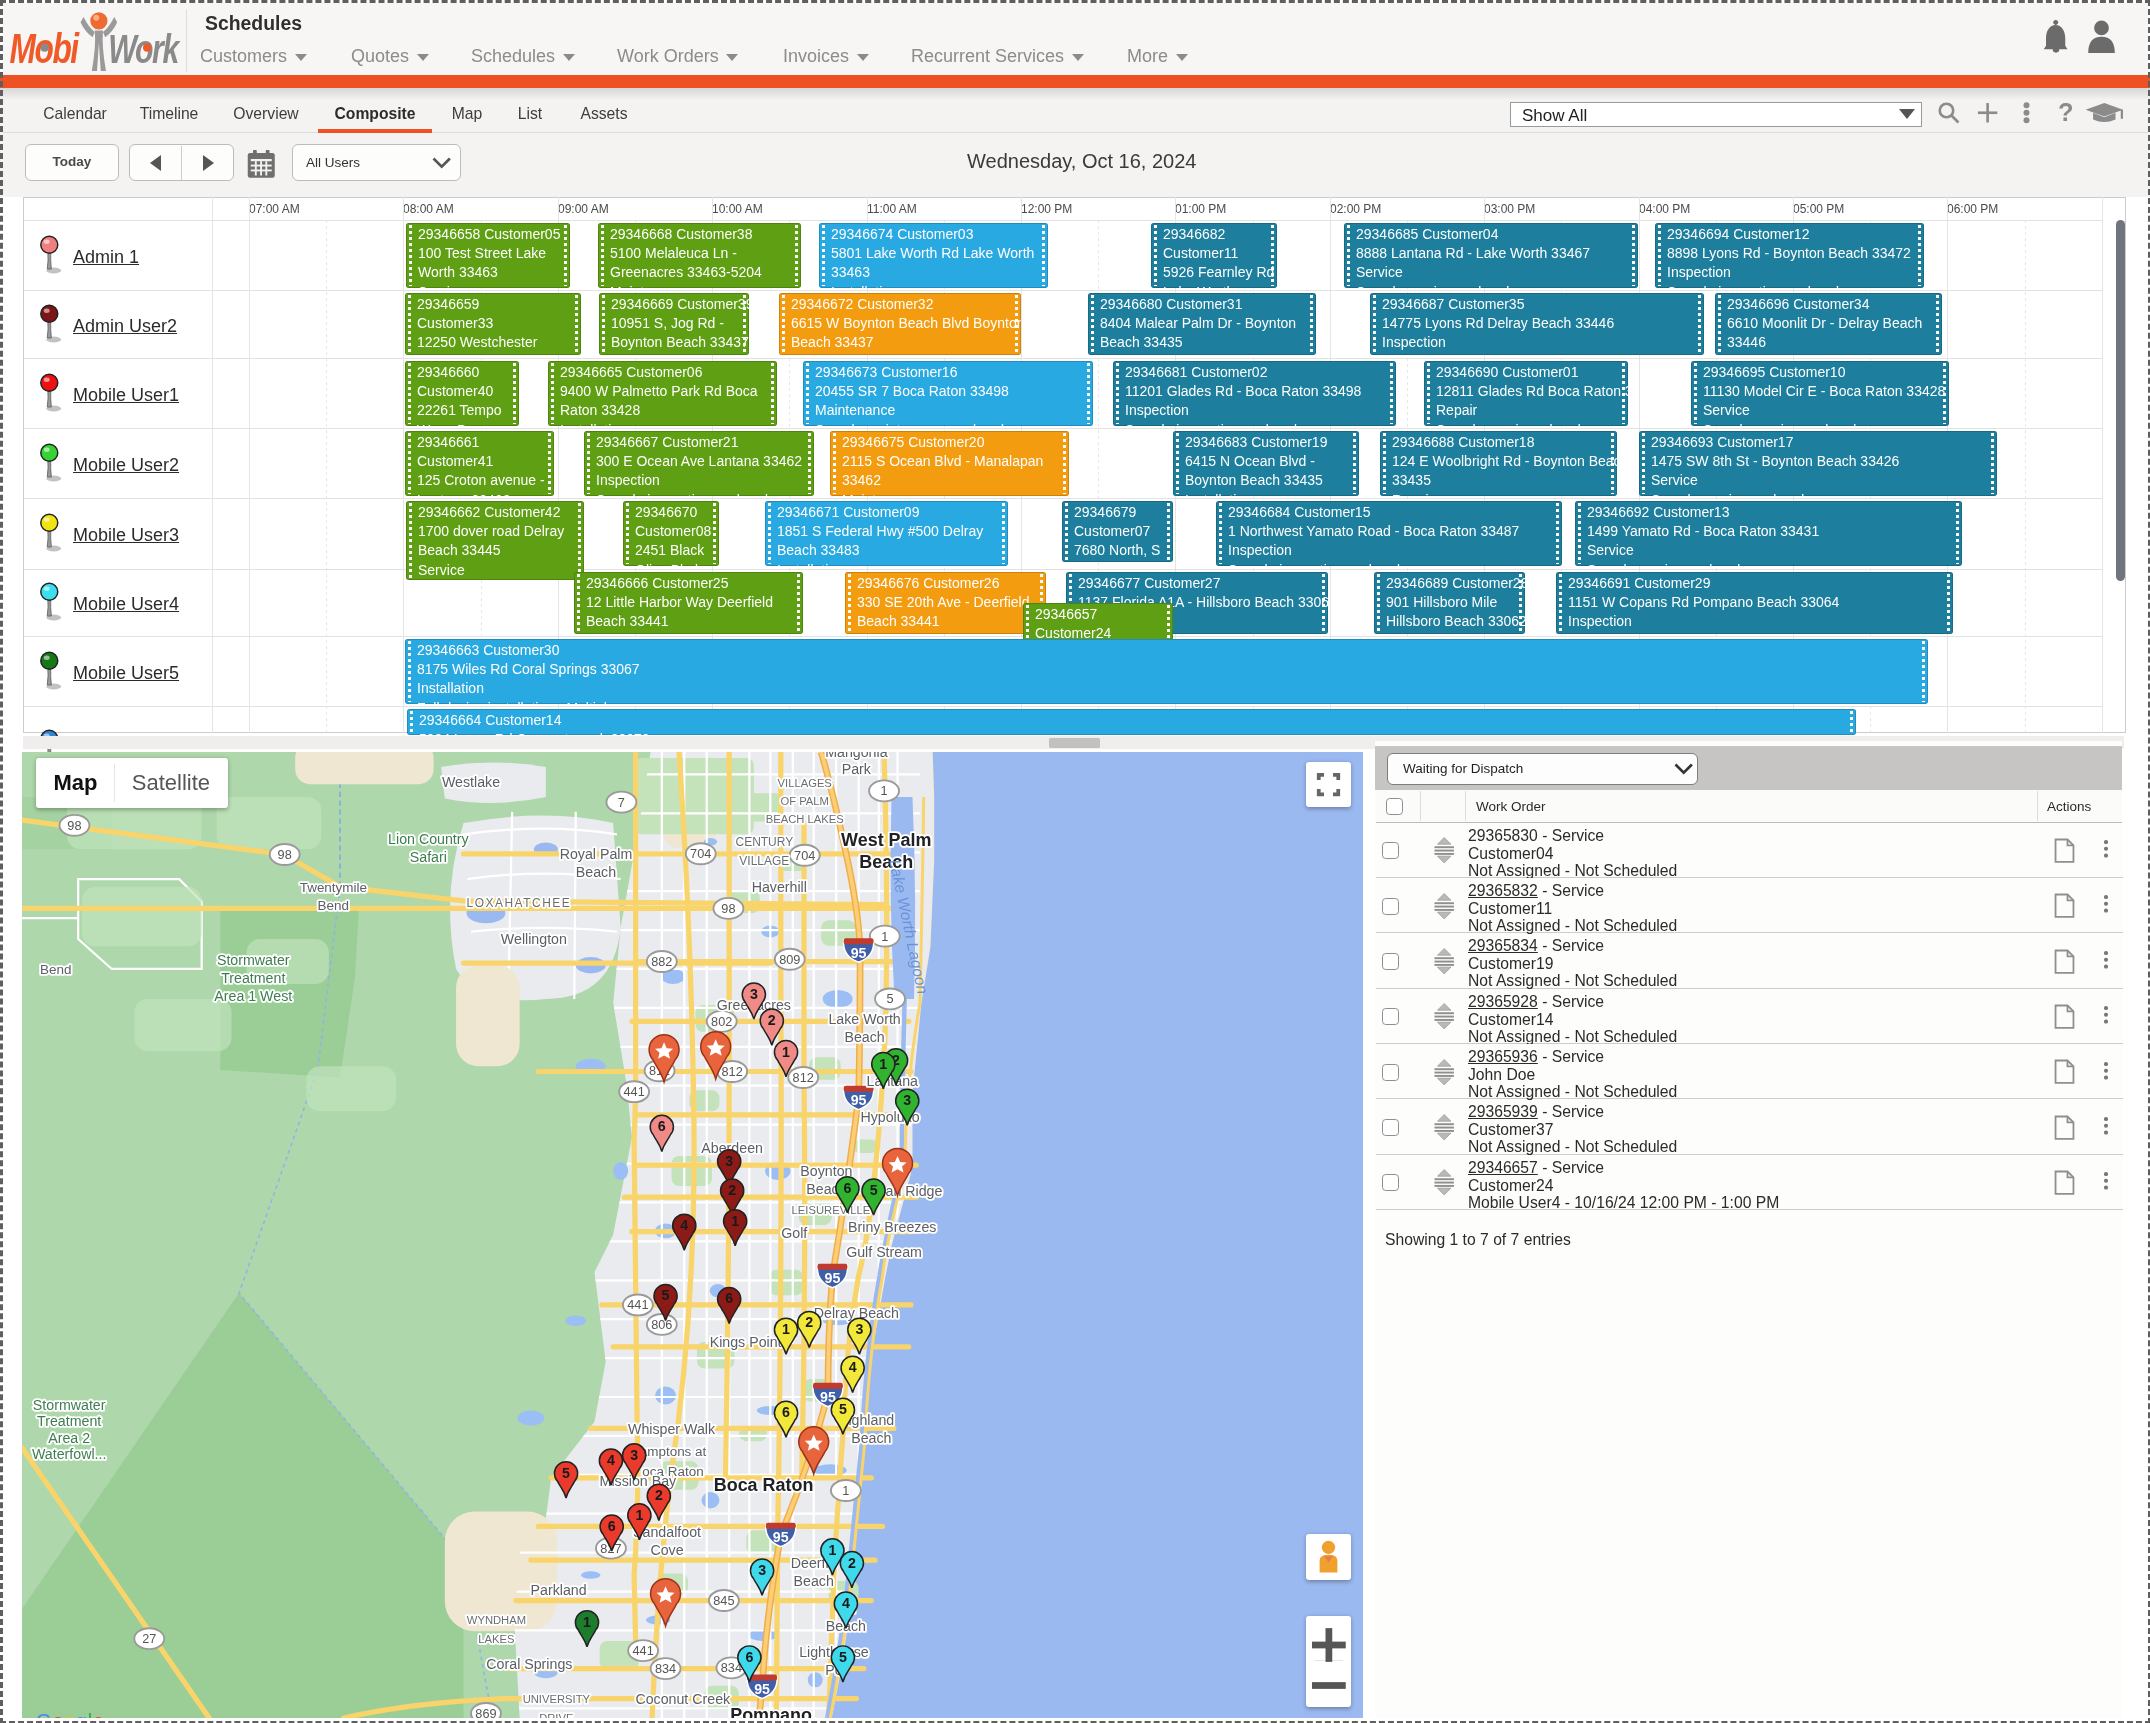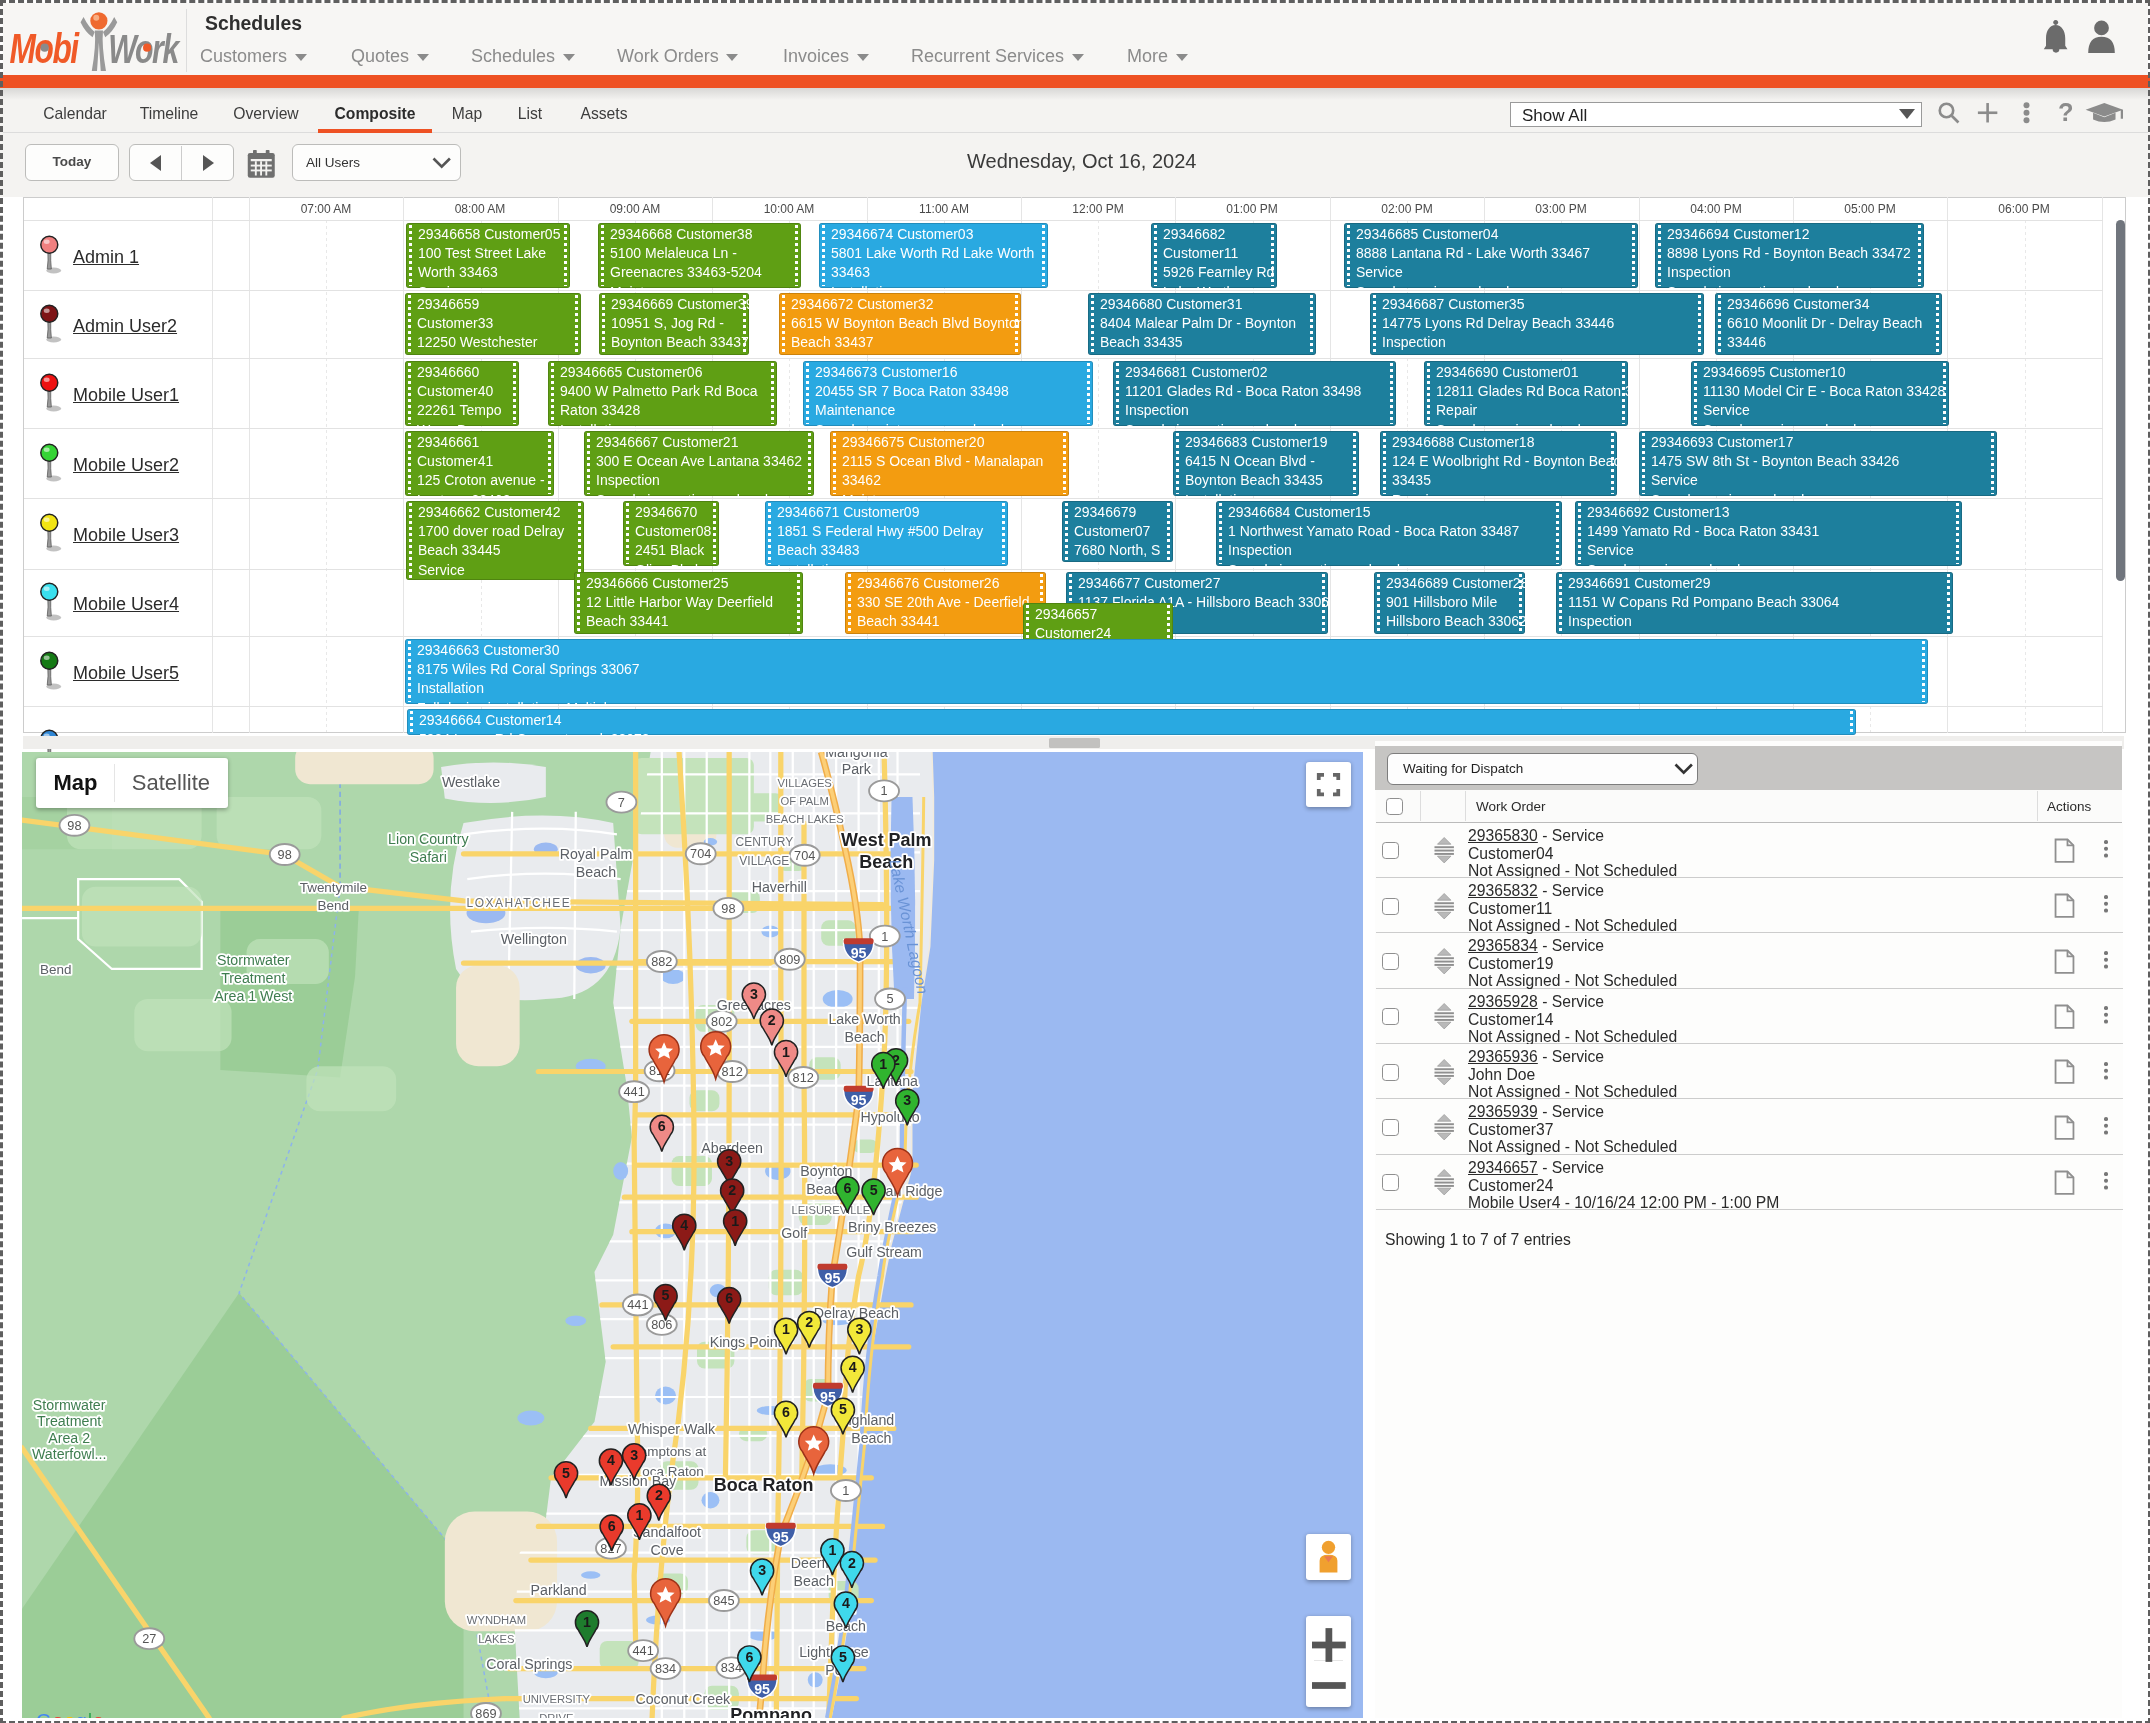--- a/index.html
+++ b/index.html
@@ -14,21 +14,21 @@
 .ev:before,.ev:after{content:"";position:absolute;top:2.2px;bottom:2.2px;width:3px;background-image:repeating-linear-gradient(to bottom,#fff 0 3px,transparent 3px 6px)}
 .ev:before{left:3px}
 .ev:after{right:3px}
 .gr{background:#5f9f14}
 .bl{background:#29a9e1}
 .or{background:#f39c10}
 .te{background:#1d7f9d}
 .hline{position:absolute;left:24px;width:2079px;height:0.7px;background:#e2e2e2}
 .vline{position:absolute;top:197px;height:536px;width:0.7px;background:#e5e5e5}
 .vdot{position:absolute;top:220px;height:512px;width:0.7px;background-image:repeating-linear-gradient(to bottom,#e8e8e8 0 3px,transparent 3px 6px)}
-.tlabel{position:absolute;top:202px;width:154px;text-align:center;font-size:12px;color:#4a4a4a}
+.tlabel{position:absolute;top:202px;width:154px;font-size:12px;color:#4a4a4a}
 .user{position:absolute;left:73px;font-size:18px;color:#2b2b2b;text-decoration:underline;white-space:nowrap}
 .drow{position:absolute;left:1376px;width:747px;border-bottom:0.7px solid #ccc;background:#fdfdfc}
 .dl{position:absolute;left:94px;font-size:15.7px;color:#2b2b2b;line-height:17.6px;white-space:nowrap}
 .cb{position:absolute;width:16.5px;height:16.5px;border:1.5px solid #8f8f8f;border-radius:3.7px;background:#fff}
 .kebab{position:absolute;width:3.7px;height:3.7px;border-radius:50%;background:#777;box-shadow:0 6.7px 0 #777,0 13.5px 0 #777}
 </style>
 </head>
 <body>
 
 <div class="abs" style="left:3px;top:3px;width:2145px;height:72px;background:#f7f6f4"></div>
@@ -280,21 +280,21 @@
 <div class="cb" style="left:1382px;top:842px"></div>
 <svg class="abs" style="left:1430px;top:836px" width="28.4" height="28.4" viewBox="0 0 38 38">
 <path d="M19 2 L28 11 L10 11 Z" fill="#b9b9b9" stroke="#9a9a9a"></path>
 <path d="M19 36 L28 27 L10 27 Z" fill="#b9b9b9" stroke="#9a9a9a"></path>
 <g stroke="#8f8f8f" stroke-width="2.6">
       <line x1="6" y1="15" x2="32" y2="15"></line>
       <line x1="6" y1="19.5" x2="32" y2="19.5"></line>
       <line x1="6" y1="24" x2="32" y2="24"></line>
     </g>
 </svg>
-<div class="dl" style="left:1468px;top:827px"><span style="text-decoration:underline">29365830</span> - Service<br>Customer04<br>Not Assigned - Not Scheduled</div>
+<div class="dl" style="left:1468px;top:827px"><span style="">29365830</span> - Service<br>Customer04<br>Not Assigned - Not Scheduled</div>
 <svg class="abs" style="left:2054px;top:838px" width="21" height="25.4" viewBox="0 0 28 34">
 <path d="M2 2 L18 2 L26 10 L26 32 L2 32 Z" fill="none" stroke="#8f8f8f" stroke-width="2.4"></path>
 <path d="M18 2 L18 10 L26 10" fill="none" stroke="#8f8f8f" stroke-width="2.4"></path>
 </svg>
 <div class="kebab" style="left:2104px;top:840px"></div>
 <div class="drow" style="top:878px;height:55px"></div>
 <div class="cb" style="left:1382px;top:898px"></div>
 <svg class="abs" style="left:1430px;top:892px" width="28.4" height="28.4" viewBox="0 0 38 38">
 <path d="M19 2 L28 11 L10 11 Z" fill="#b9b9b9" stroke="#9a9a9a"></path>
 <path d="M19 36 L28 27 L10 27 Z" fill="#b9b9b9" stroke="#9a9a9a"></path>

